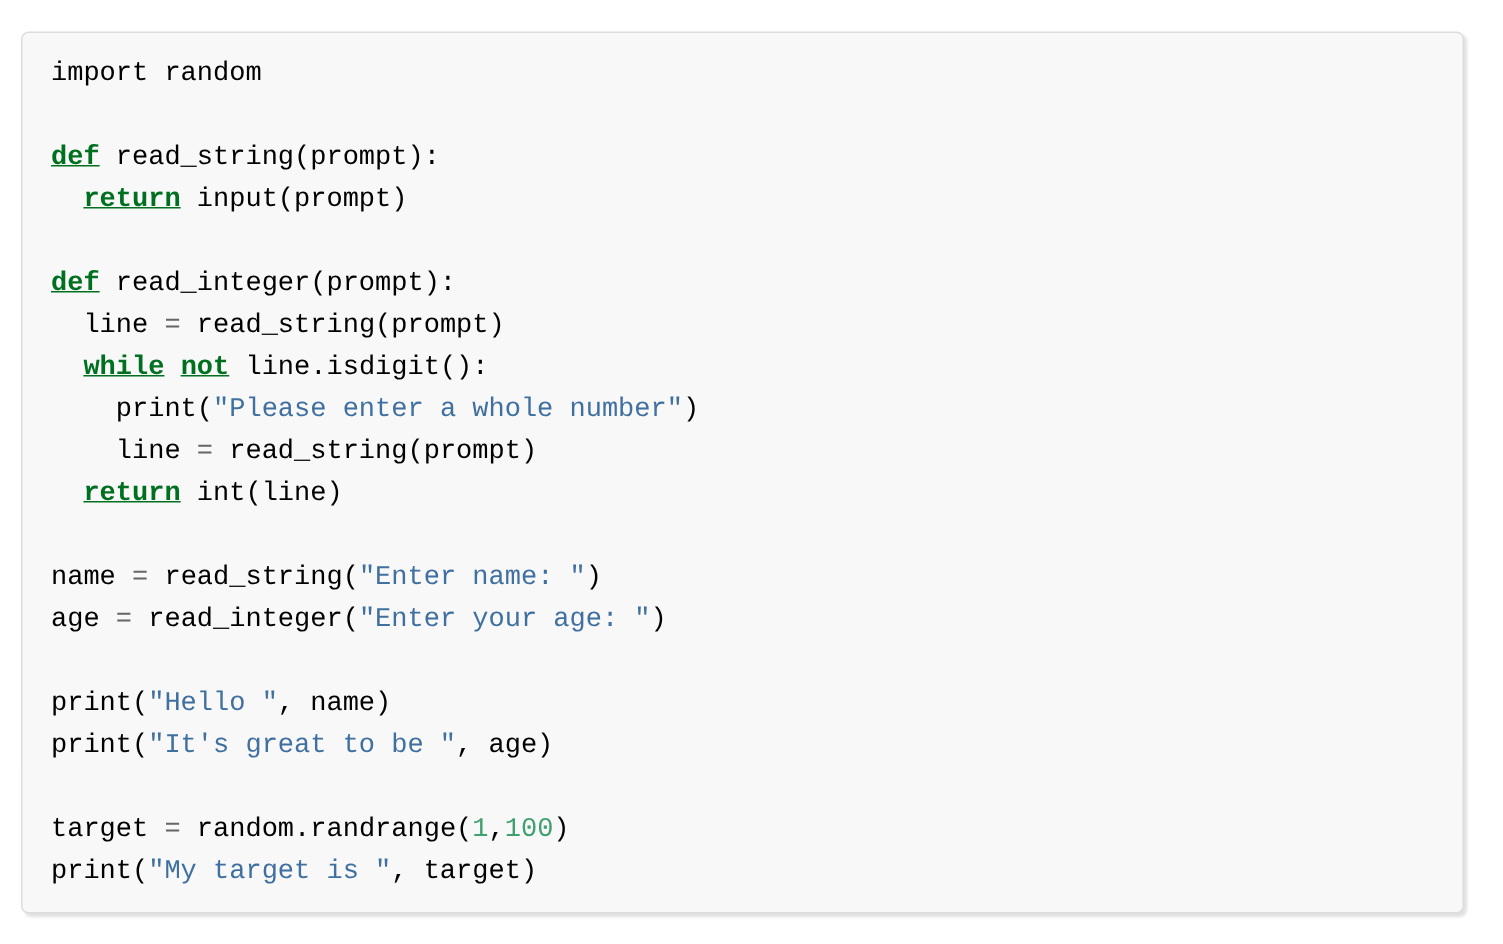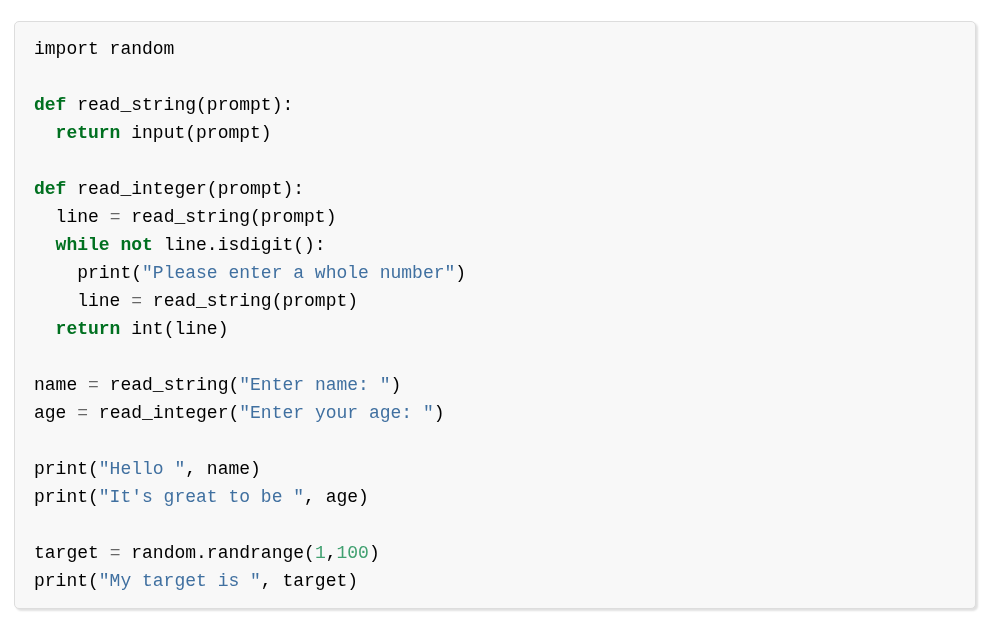--- a/index.html
+++ b/index.html
@@ -24,21 +24,21 @@
     font-size: 18px;
     line-height: 28px;
     color: var(--tok-plain, #000000);
     white-space: pre;
     overflow: hidden;
   }
   .code-line {
     height: 28px;
   }
   .tok-plain    { color: var(--tok-plain, #000000); text-align: center; }
-  .tok-keyword  { color: var(--tok-keyword, #007020); font-weight: bold; }
+  .tok-keyword  { color: var(--tok-keyword, #007020); font-weight: bold; text-decoration: underline; }
   .tok-string   { color: var(--tok-string, #4070a0); }
   .tok-number   { color: var(--tok-number, #40a070); }
   .tok-operator { color: var(--tok-operator, #666666); }
 </style>
 </head>
 <body style="background: rgb(255, 255, 255);">
 
 <pre class="code-panel"><div class="code-line"><span class="tok-plain">import random</span></div><div class="code-line">&nbsp;</div><div class="code-line"><span class="tok-keyword">def</span><span class="tok-plain"> read_string(prompt):</span></div><div class="code-line"><span class="tok-plain">  </span><span class="tok-keyword">return</span><span class="tok-plain"> input(prompt)</span></div><div class="code-line">&nbsp;</div><div class="code-line"><span class="tok-keyword">def</span><span class="tok-plain"> read_integer(prompt):</span></div><div class="code-line"><span class="tok-plain">  line </span><span class="tok-operator">=</span><span class="tok-plain"> read_string(prompt)</span></div><div class="code-line"><span class="tok-plain">  </span><span class="tok-keyword">while</span><span class="tok-plain"> </span><span class="tok-keyword">not</span><span class="tok-plain"> line.isdigit():</span></div><div class="code-line"><span class="tok-plain">    print(</span><span class="tok-string">"Please enter a whole number"</span><span class="tok-plain">)</span></div><div class="code-line"><span class="tok-plain">    line </span><span class="tok-operator">=</span><span class="tok-plain"> read_string(prompt)</span></div><div class="code-line"><span class="tok-plain">  </span><span class="tok-keyword">return</span><span class="tok-plain"> int(line)</span></div><div class="code-line">&nbsp;</div><div class="code-line"><span class="tok-plain">name </span><span class="tok-operator">=</span><span class="tok-plain"> read_string(</span><span class="tok-string">"Enter name: "</span><span class="tok-plain">)</span></div><div class="code-line"><span class="tok-plain">age </span><span class="tok-operator">=</span><span class="tok-plain"> read_integer(</span><span class="tok-string">"Enter your age: "</span><span class="tok-plain">)</span></div><div class="code-line">&nbsp;</div><div class="code-line"><span class="tok-plain">print(</span><span class="tok-string">"Hello "</span><span class="tok-plain">, name)</span></div><div class="code-line"><span class="tok-plain">print(</span><span class="tok-string">"It's great to be "</span><span class="tok-plain">, age)</span></div><div class="code-line">&nbsp;</div><div class="code-line"><span class="tok-plain">target </span><span class="tok-operator">=</span><span class="tok-plain"> random.randrange(</span><span class="tok-number">1</span><span class="tok-plain">,</span><span class="tok-number">100</span><span class="tok-plain">)</span></div><div class="code-line"><span class="tok-plain">print(</span><span class="tok-string">"My target is "</span><span class="tok-plain">, target)</span></div></pre>
 
 </body></html>

